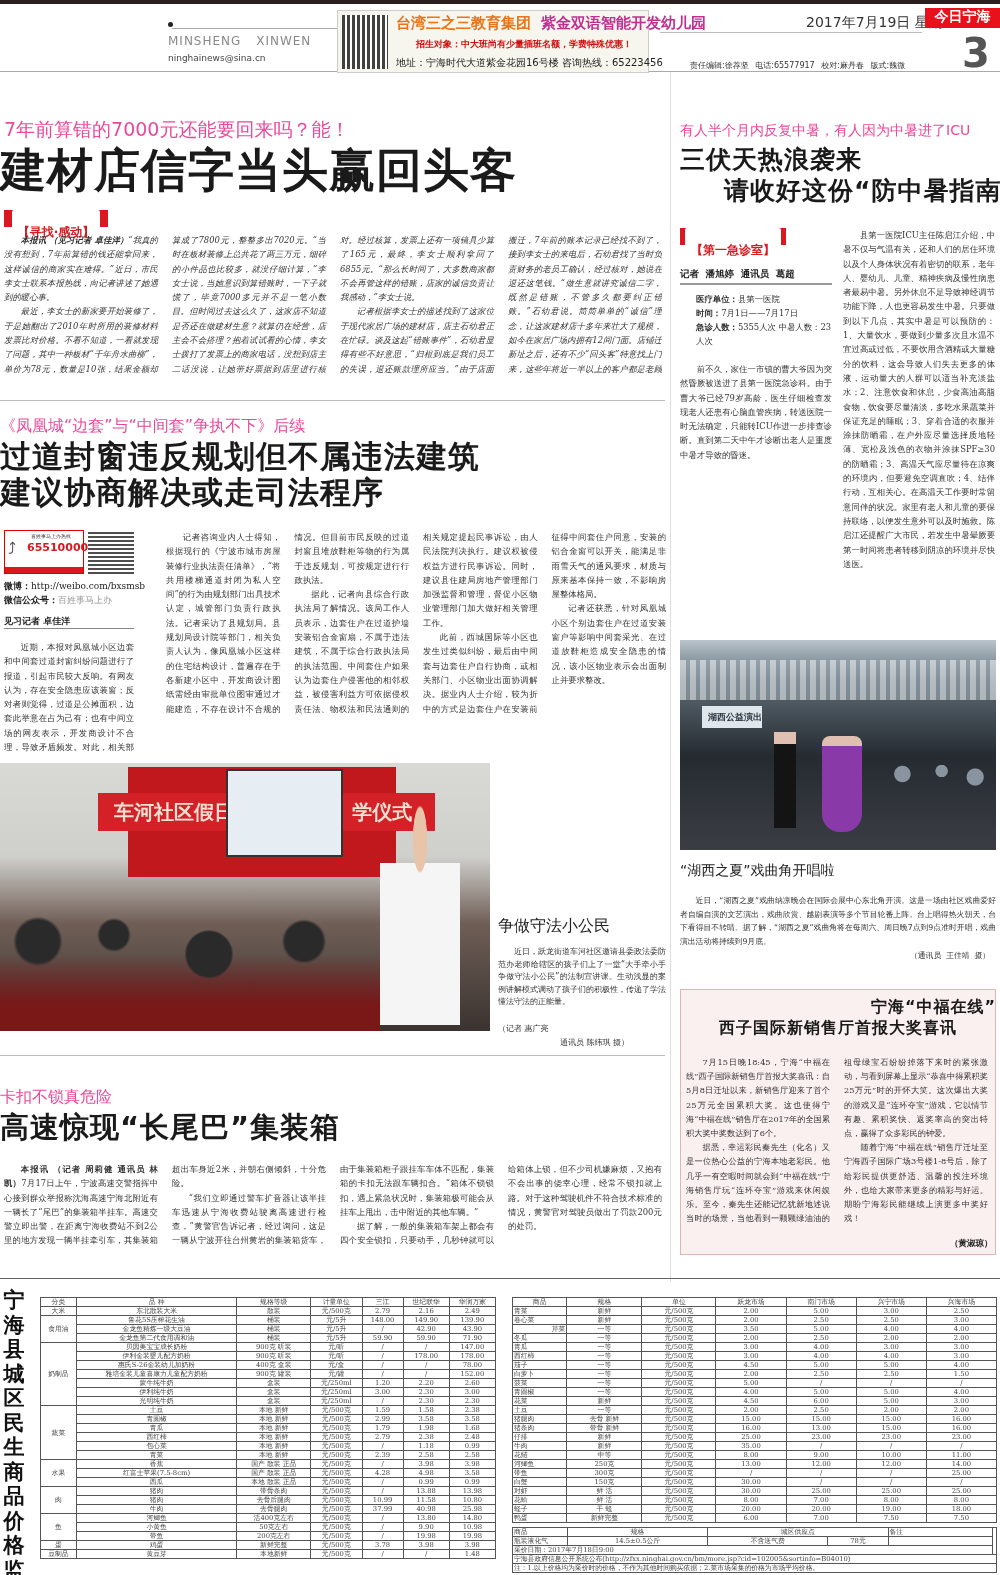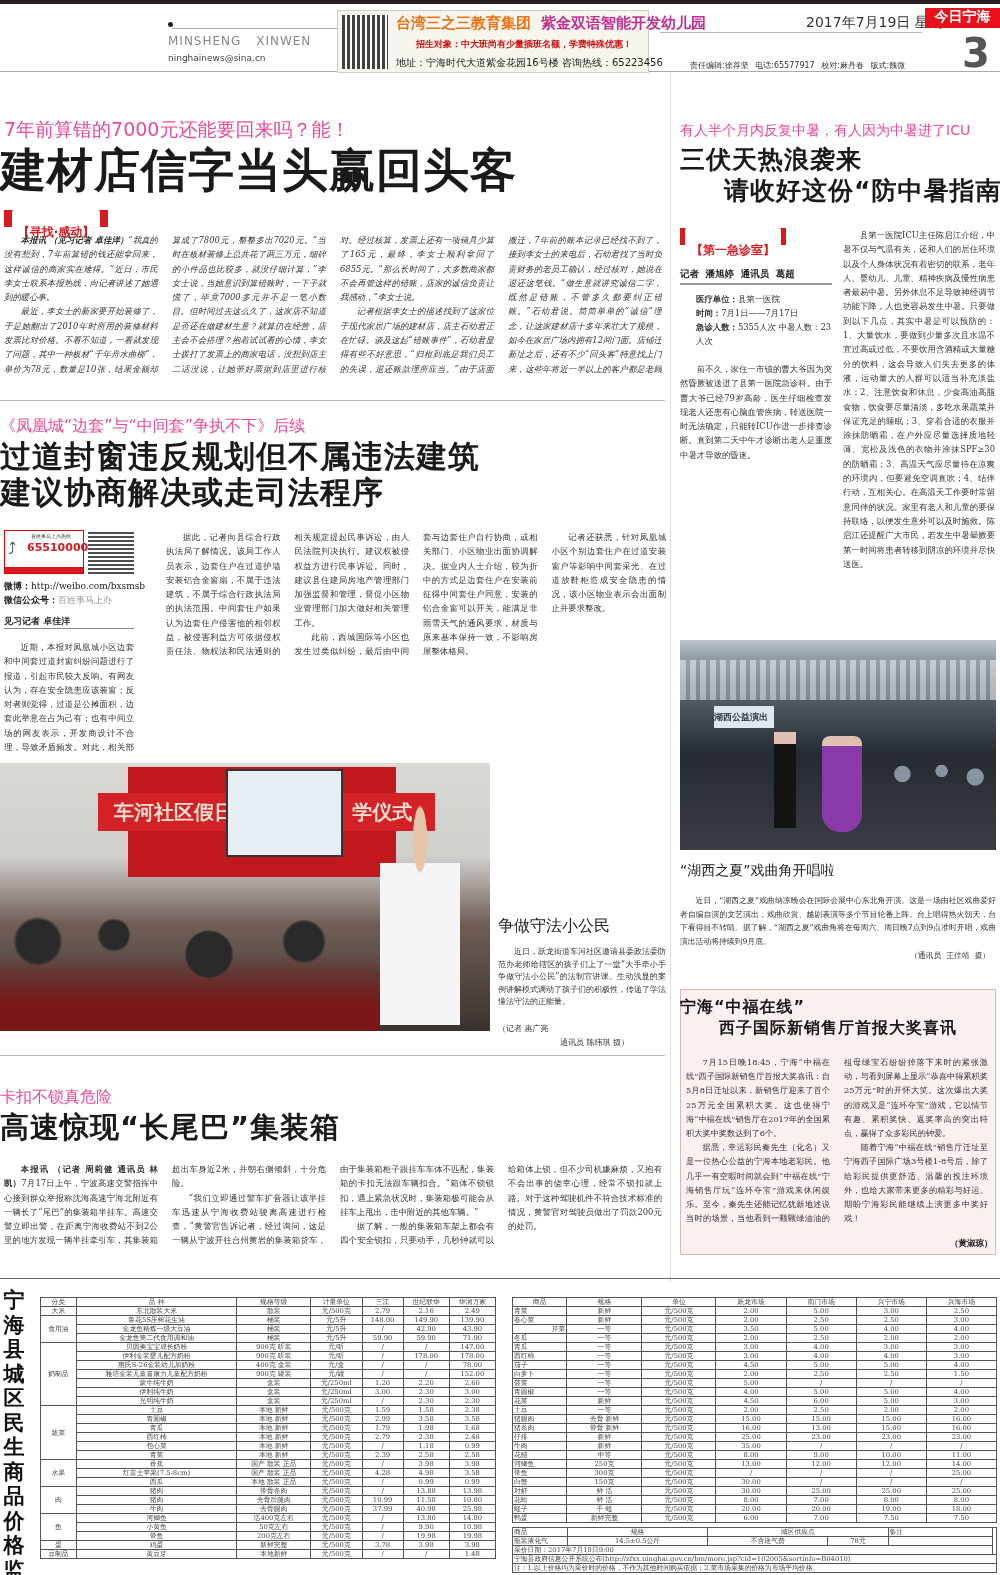--- a/index.html
+++ b/index.html
@@ -83,20 +83,21 @@
 <div class="abs" style="left:88px;top:530px;width:46px;height:44px;background:repeating-linear-gradient(0deg,#222 0 2px,#fff 2px 4px),#222;opacity:.8"></div>
 <div class="abs" style="left:4px;top:580px;font-size:9px;white-space:nowrap;"><b>微博：</b><span style="font-family:'DejaVu Serif',serif">http://weibo.com/bxsmsb</span></div>
 <div class="abs" style="left:4px;top:594px;font-size:9px;white-space:nowrap;"><b>微信公众号：</b><span style="color:#999">百姓事马上办</span></div>
 <div class="abs" style="left:4px;top:615px;font-size:9px;font-weight:bold;">见习记者  卓佳洋</div>
 <div class="abs sep" style="left:4px;top:628px;width:130px;height:1px;background:#888"></div>
 
 <div class="abs body" style="left:4px;top:640px;width:130px;height:112px;">
   <p>近期，本报对凤凰城小区边套和中间套过道封窗纠纷问题进行了报道，引起市民较大反响。有网友认为，存在安全隐患应该装窗；反对者则觉得，过道是公摊面积，边套此举意在占为己有；也有中间立场的网友表示，开发商设计不合理，导致矛盾频发。对此，相关部门有何回复？记者进行了走访。</p>
 </div>
 <div class="abs body" style="left:166px;top:530px;width:500px;height:222px;column-count:4;column-gap:14px;">
+  <p>记者咨询业内人士得知，根据现行的《宁波市城市房屋装修行业执法责任清单》，“将共用楼梯通道封闭为私人空间”的行为由规划部门出具技术认定，城管部门负责行政执法。记者采访了县规划局。县规划局设计院等部门，相关负责人认为，像凤凰城小区这样的住宅结构设计，普遍存在于各新建小区中，开发商设计图纸需经由审批单位图审通过才能建造，不存在设计不合规的情况。但目前市民反映的过道封窗且堆放鞋柜等物的行为属于违反规划，可按规定进行行政执法。</p>
   <p>据此，记者向县综合行政执法局了解情况。该局工作人员表示，边套住户在过道护墙安装铝合金窗扇，不属于违法建筑，不属于综合行政执法局的执法范围。中间套住户如果认为边套住户侵害他的相邻权益，被侵害利益方可依据侵权责任法、物权法和民法通则的相关规定提起民事诉讼，由人民法院判决执行。建议权被侵权益方进行民事诉讼。同时，建议县住建局房地产管理部门加强监督和管理，督促小区物业管理部门加大做好相关管理工作。</p>
   <p>此前，西城国际等小区也发生过类似纠纷，最后由中间套与边套住户自行协商，或相关部门、小区物业出面协调解决。据业内人士介绍，较为折中的方式是边套住户在安装前征得中间套住户同意，安装的铝合金窗可以开关，能满足非雨雪天气的通风要求，材质与原来基本保持一致，不影响房屋整体格局。</p>
   <p>记者还获悉，针对凤凰城小区个别边套住户在过道安装窗户等影响中间套采光、在过道放鞋柜造成安全隐患的情况，该小区物业表示会出面制止并要求整改。</p>
 </div>
 
 <div class="abs photo" style="left:0;top:763px;width:490px;height:268px;background:linear-gradient(180deg,#d9d9d6 0%,#cfcfcc 35%,#6f5e56 60%,#3a3330 100%);">
   <div class="abs" style="left:128px;top:4px;width:268px;height:110px;background:#c0181c"></div>
   <div class="abs" style="left:98px;top:30px;width:337px;height:38px;background:#d42027;color:#f2e0d0;font-size:20px;font-weight:bold;line-height:38px;padding-left:16px;white-space:pre">车河社区假日                 学仪式</div>
   <div class="abs" style="left:226px;top:6px;width:117px;height:88px;background:#e6eef4;border:2px solid #333"></div>
   <div class="abs" style="left:380px;top:30px;width:80px;height:232px;background:radial-gradient(ellipse at 50% 20%,#e8c4a8 0 12%,transparent 13%),linear-gradient(180deg,transparent 30%,#f5f5f5 30%);"></div>
@@ -130,32 +131,32 @@
   <div style="padding-left:16px"><b>急诊人数：</b><span style="font-family:'DejaVu Serif',serif">5355人次  中暑人数：23人次</span></div>
 </div>
 <div class="abs body" style="left:680px;top:362px;width:152px;height:252px;">
   <p>前不久，家住一市镇的曹大爷因为突然昏厥被送进了县第一医院急诊科。由于曹大爷已经79岁高龄，医生仔细检查发现老人还患有心脑血管疾病，转送医院一时无法确定，只能转ICU作进一步排查诊断。直到第二天中午才诊断出老人是重度中暑才导致的昏迷。</p>
 </div>
 <div class="abs body" style="left:843px;top:228px;width:152px;height:386px;">
   <p>县第一医院ICU主任陈启江介绍，中暑不仅与气温有关，还和人们的居住环境以及个人身体状况有着密切的联系，老年人、婴幼儿、儿童、精神疾病及慢性病患者最易中暑。另外休息不足导致神经调节功能下降，人也更容易发生中暑。只要做到以下几点，其实中暑是可以预防的：1、大量饮水，要做到少量多次且水温不宜过高或过低，不要饮用含酒精或大量糖分的饮料，这会导致人们失去更多的体液，运动量大的人群可以适当补充淡盐水；2、注意饮食和休息，少食高油高脂食物，饮食要尽量清淡，多吃水果蔬菜并保证充足的睡眠；3、穿着合适的衣服并涂抹防晒霜，在户外应尽量选择质地轻薄、宽松及浅色的衣物并涂抹SPF≥30的防晒霜；3、高温天气应尽量待在凉爽的环境内，但要避免空调直吹；4、结伴行动，互相关心。在高温天工作要时常留意同伴的状况。家里有老人和儿童的要保持联络，以便发生意外可以及时施救。陈启江还提醒广大市民，若发生中暑晕厥要第一时间将患者转移到阴凉的环境并尽快送医。</p>
 </div>
 
 <div class="abs photo" style="left:680px;top:640px;width:316px;height:210px;background:linear-gradient(180deg,#b9c4cc 0%,#5d6a74 20%,#252b31 55%,#3b3d44 100%);">
-  <div class="abs" style="left:34px;top:66px;width:60px;height:22px;background:#dfe7ec;color:#2b3640;font-size:9px;font-weight:bold;text-align:left;line-height:22px">湖西公益演出</div>
+  <div class="abs" style="left:22px;top:66px;width:60px;height:22px;background:#dfe7ec;color:#2b3640;font-size:9px;font-weight:bold;text-align:right;line-height:22px">湖西公益演出</div>
   <div class="abs" style="left:0;top:20px;width:316px;height:40px;background:repeating-linear-gradient(90deg,#eef2f4 0 6px,#9aa6ae 6px 10px);opacity:.6"></div>
   <div class="abs" style="left:94px;top:92px;width:22px;height:96px;background:linear-gradient(180deg,#e0c0b0 0 12%,#141414 12%)"></div>
   <div class="abs" style="left:142px;top:96px;width:40px;height:96px;background:linear-gradient(180deg,#e0c0b0 0 10%,#8a3aa8 10%);border-radius:8px 8px 18px 18px"></div>
   <div class="abs" style="left:200px;top:110px;width:112px;height:60px;background:radial-gradient(circle at 20% 40%,#8a93a0 0 8%,transparent 9%),radial-gradient(circle at 55% 35%,#8a93a0 0 8%,transparent 9%),radial-gradient(circle at 85% 45%,#8a93a0 0 8%,transparent 9%)"></div>
 </div>
 <div class="abs" style="left:680px;top:862px;font-size:14px;color:#222;white-space:nowrap">“湖西之夏”戏曲角开唱啦</div>
 <div class="abs" style="left:680px;top:894px;width:316px;font-size:7.8px;line-height:13.5px;text-indent:2em;color:#333;text-align:justify">近日，“湖西之夏”戏曲纳凉晚会在国际会展中心东北角开演。这是一场由社区戏曲爱好者自编自演的文艺演出，戏曲欣赏、越剧表演等多个节目轮番上阵。台上唱得热火朝天，台下看得目不转睛。据了解，“湖西之夏”戏曲角将在每周六、周日晚7点到9点准时开唱，戏曲演出活动将持续到9月底。</div>
 <div class="abs" style="left:910px;top:950px;font-size:7.8px;color:#333;white-space:pre">（通讯员  王佳靖  摄）</div>
 
 <div class="abs boxed" style="left:680px;top:989px;width:316px;height:266px;"></div>
-<div class="abs headline" style="left:680px;top:997px;width:316px;text-align:left;font-size:16px;">宁海“中福在线”</div>
+<div class="abs headline" style="left:680px;top:997px;width:316px;text-align:right;font-size:16px;">宁海“中福在线”</div>
 <div class="abs headline" style="left:680px;top:1018px;width:316px;text-align:center;font-size:16px;">西子国际新销售厅首报大奖喜讯</div>
 <div class="abs body" style="left:686px;top:1055px;width:302px;height:183px;column-count:2;column-gap:14px;font-size:8.2px;line-height:14.2px">
   <p>7月15日晚18:45，宁海“中福在线”西子国际新销售厅首报大奖喜讯：自5月8日迁址以来，新销售厅迎来了首个25万元全国累积大奖。这也使得宁海“中福在线”销售厅在2017年的全国累积大奖中奖数达到了6个。</p>
   <p>据悉，幸运彩民秦先生（化名）又是一位热心公益的宁海本地老彩民。他几乎一有空暇时间就会到“中福在线”宁海销售厅玩“连环夺宝”游戏来休闲娱乐。至今，秦先生还能记忆犹新地述说当时的场景，当他看到一颗颗绿油油的祖母绿宝石纷纷掉落下来时的紧张激动，与看到屏幕上显示“恭喜中得累积奖25万元”时的开怀大笑。这次爆出大奖的游戏又是“连环夺宝”游戏，它以情节有趣、累积奖快、返奖率高的突出特点，赢得了众多彩民的钟爱。</p>
   <p>随着宁海“中福在线”销售厅迁址至宁海西子国际广场3号楼1-8号后，除了给彩民提供更舒适、温馨的投注环境外，也给大家带来更多的精彩与好运。期盼宁海彩民能继续上演更多中奖好戏！</p>
 </div>
 <div class="abs" style="left:950px;top:1238px;font-size:8.5px;font-weight:bold;color:#222">（黄淑琼）</div>
 
 <div class="abs" style="left:0;top:1278px;width:1000px;height:1px;background:#666"></div>
 <div class="abs vtitle" style="left:3px;top:1288px;width:22px;" id="vt">

